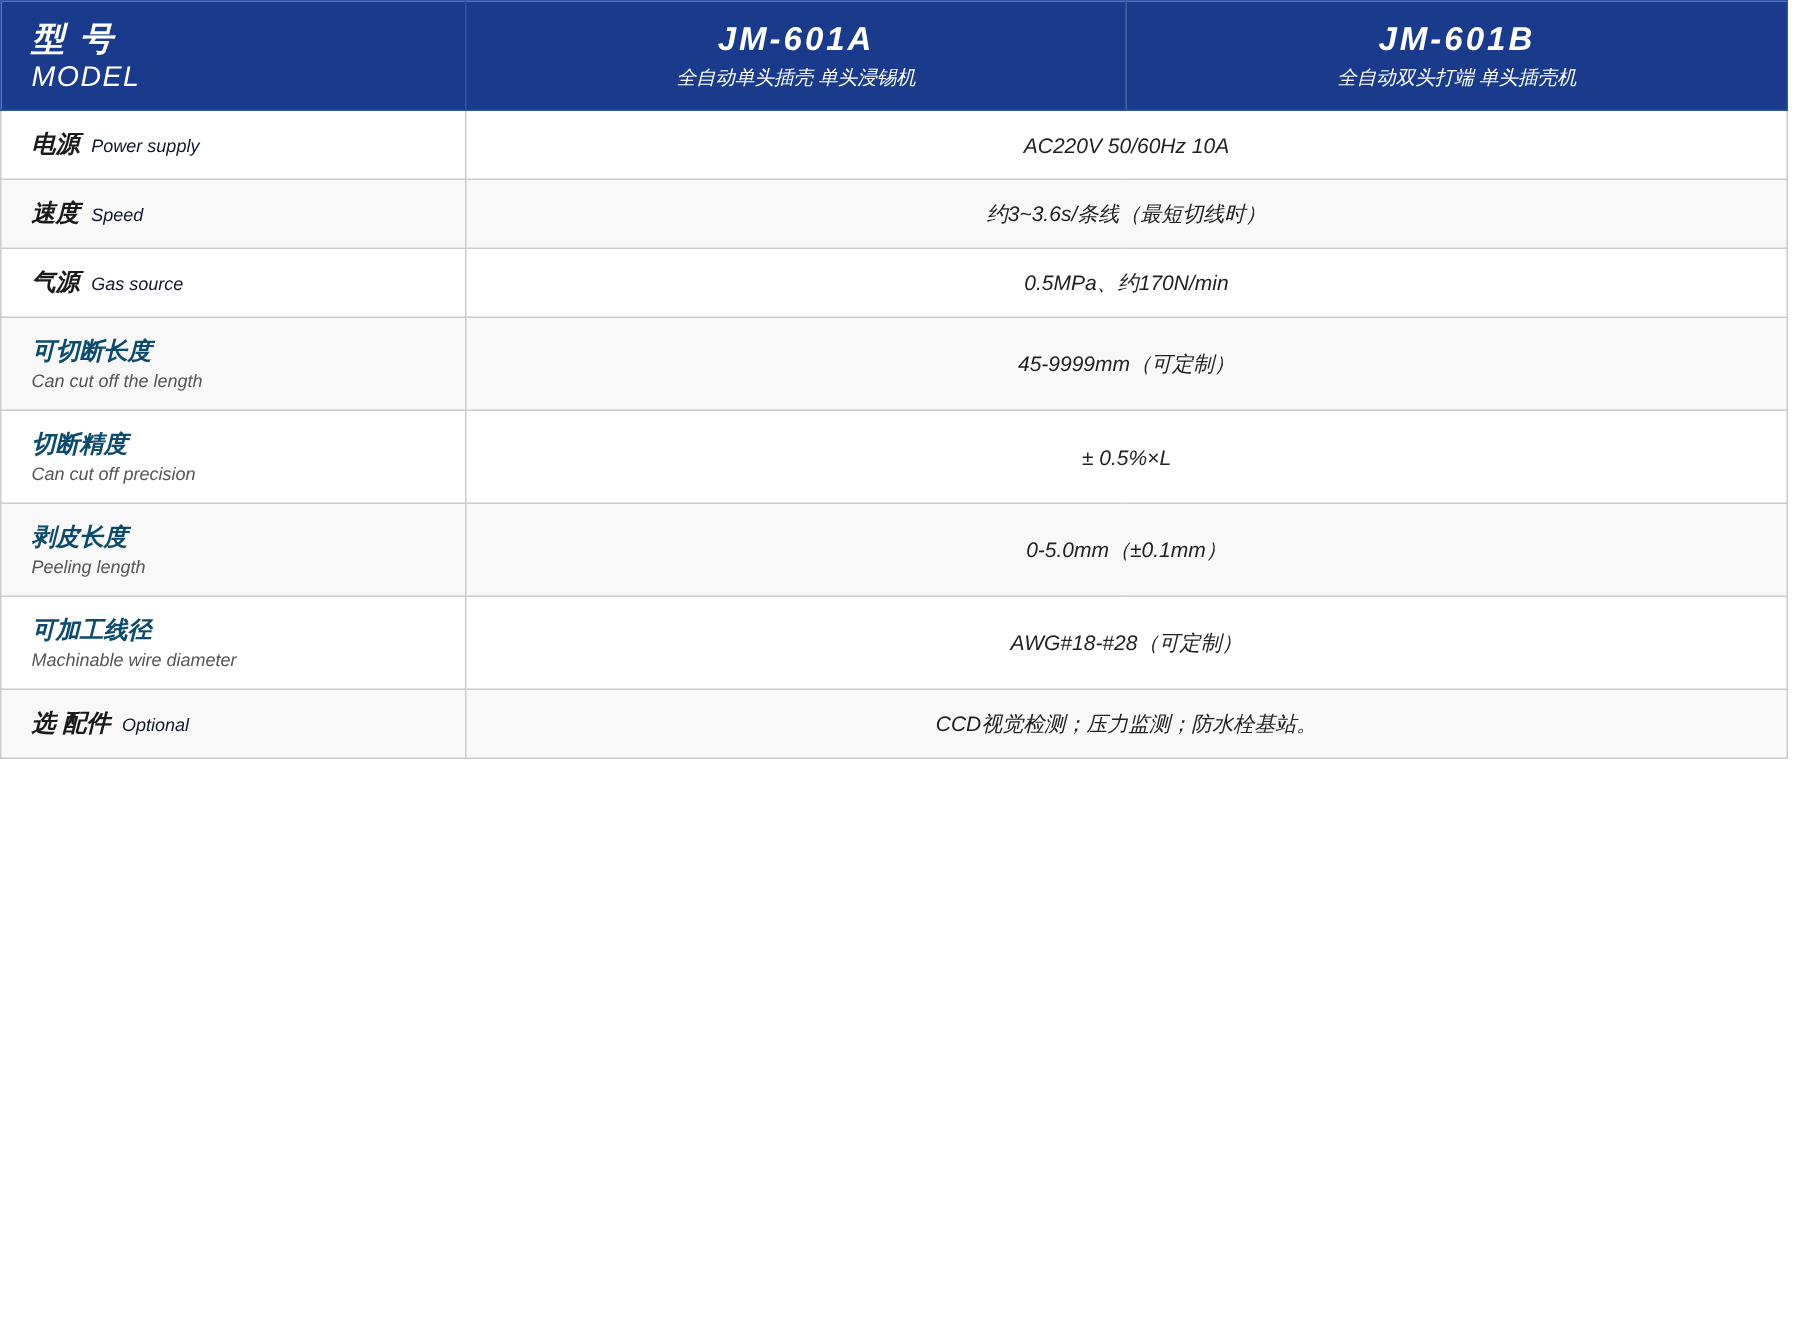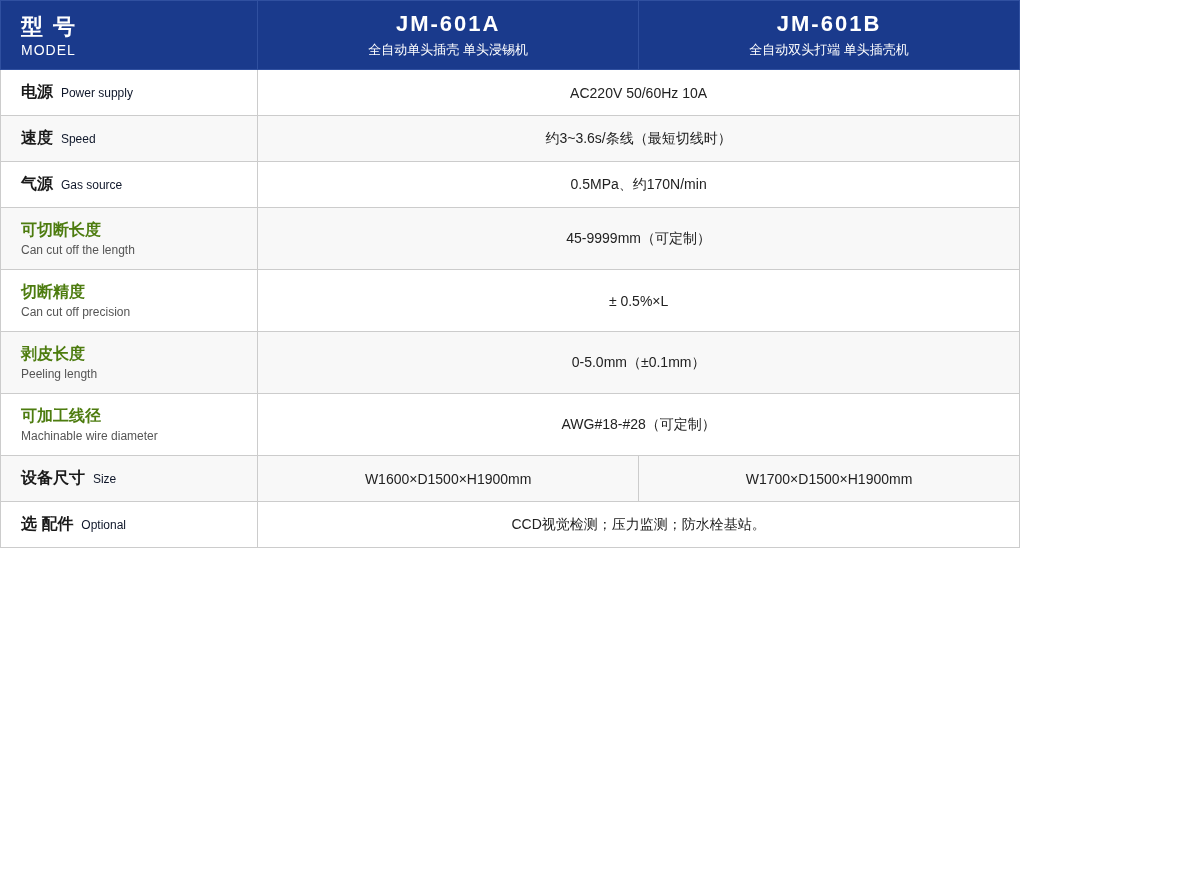--- a/index.html
+++ b/index.html
@@ -3,22 +3,23 @@
   <meta charset="utf-8">
   <style>
     * { box-sizing: border-box; margin: 0; padding: 0; }
     body {
       font-family: "Microsoft YaHei", "SimHei", Arial, sans-serif;
       background: #fff;
       width: 1200px;
       min-height: 896px;
     }
     .table-container {
-      width: 1020px;
+      width: 1192px;
       border-collapse: collapse;
+      font-style: italic;
     }
     table {
       width: 100%;
       border-collapse: collapse;
       border: 1px solid #ccc;
     }
     .header-row th {
       background: #1a3a8c;
       color: #fff;
       text-align: center;
@@ -36,21 +37,21 @@
       width: 444px;
     }
     .header-model-label {
       display: block;
       font-size: 22px;
       font-weight: bold;
       letter-spacing: 2px;
     }
     .header-model-en {
       display: block;
-      font-size: 14px;
+      font-size: 19px;
       font-weight: normal;
       letter-spacing: 1px;
     }
     .header-main-label {
       display: block;
       font-size: 22px;
       font-weight: bold;
       letter-spacing: 2px;
     }
     .header-sub-label {
@@ -83,21 +84,21 @@
     }
     .label-en {
       font-size: 12px;
       color: #0f172a;
       margin-left: 4px;
       font-weight: normal;
     }
     .label-zh-block {
       font-size: 16px;
       font-weight: bold;
-      color: #4d7c0f;
+      color: #0c4a6e;
       display: block;
     }
     .label-en-block {
       display: block;
       font-size: 12px;
       color: #555;
       margin-top: 2px;
     }
     .value-cell {
       text-align: center;
@@ -174,28 +175,20 @@
         </tr>
         <tr class="data-row">
           <td class="label-cell">
       <span class="label-zh-block">可加工线径</span>
       <span class="label-en-block">Machinable wire diameter</span>
     </td>
           <td colspan="2" class="value-cell-span">AWG#18-#28（可定制）</td>
         </tr>
         <tr class="data-row">
           <td class="label-cell">
-      <span class="label-zh">设备尺寸</span>
-      <span class="label-en">Size</span>
-    </td>
-          <td class="value-cell">W1600×D1500×H1900mm</td>
-          <td class="value-cell">W1700×D1500×H1900mm</td>
-        </tr>
-        <tr class="data-row">
-          <td class="label-cell">
       <span class="label-zh">选  配件</span>
       <span class="label-en">Optional</span>
     </td>
           <td colspan="2" class="value-cell-span">CCD视觉检测；压力监测；防水栓基站。</td>
         </tr>
       </tbody>
   </table>
 </div>
 
 </body></html>

